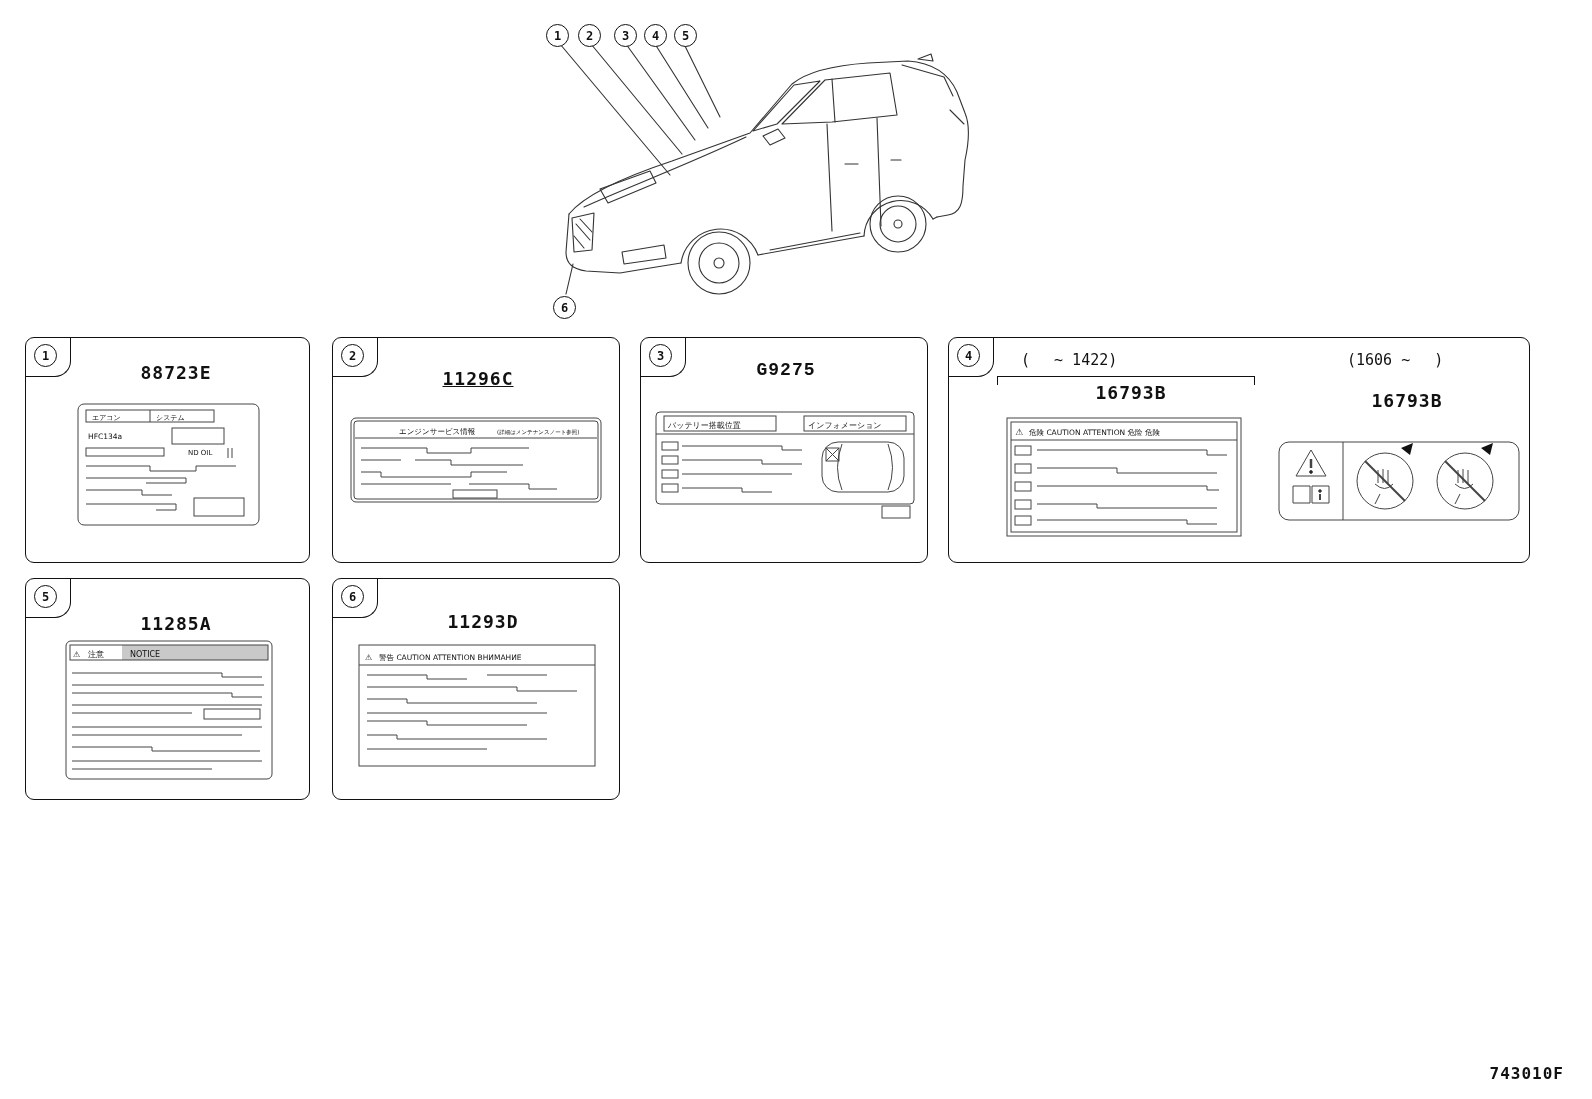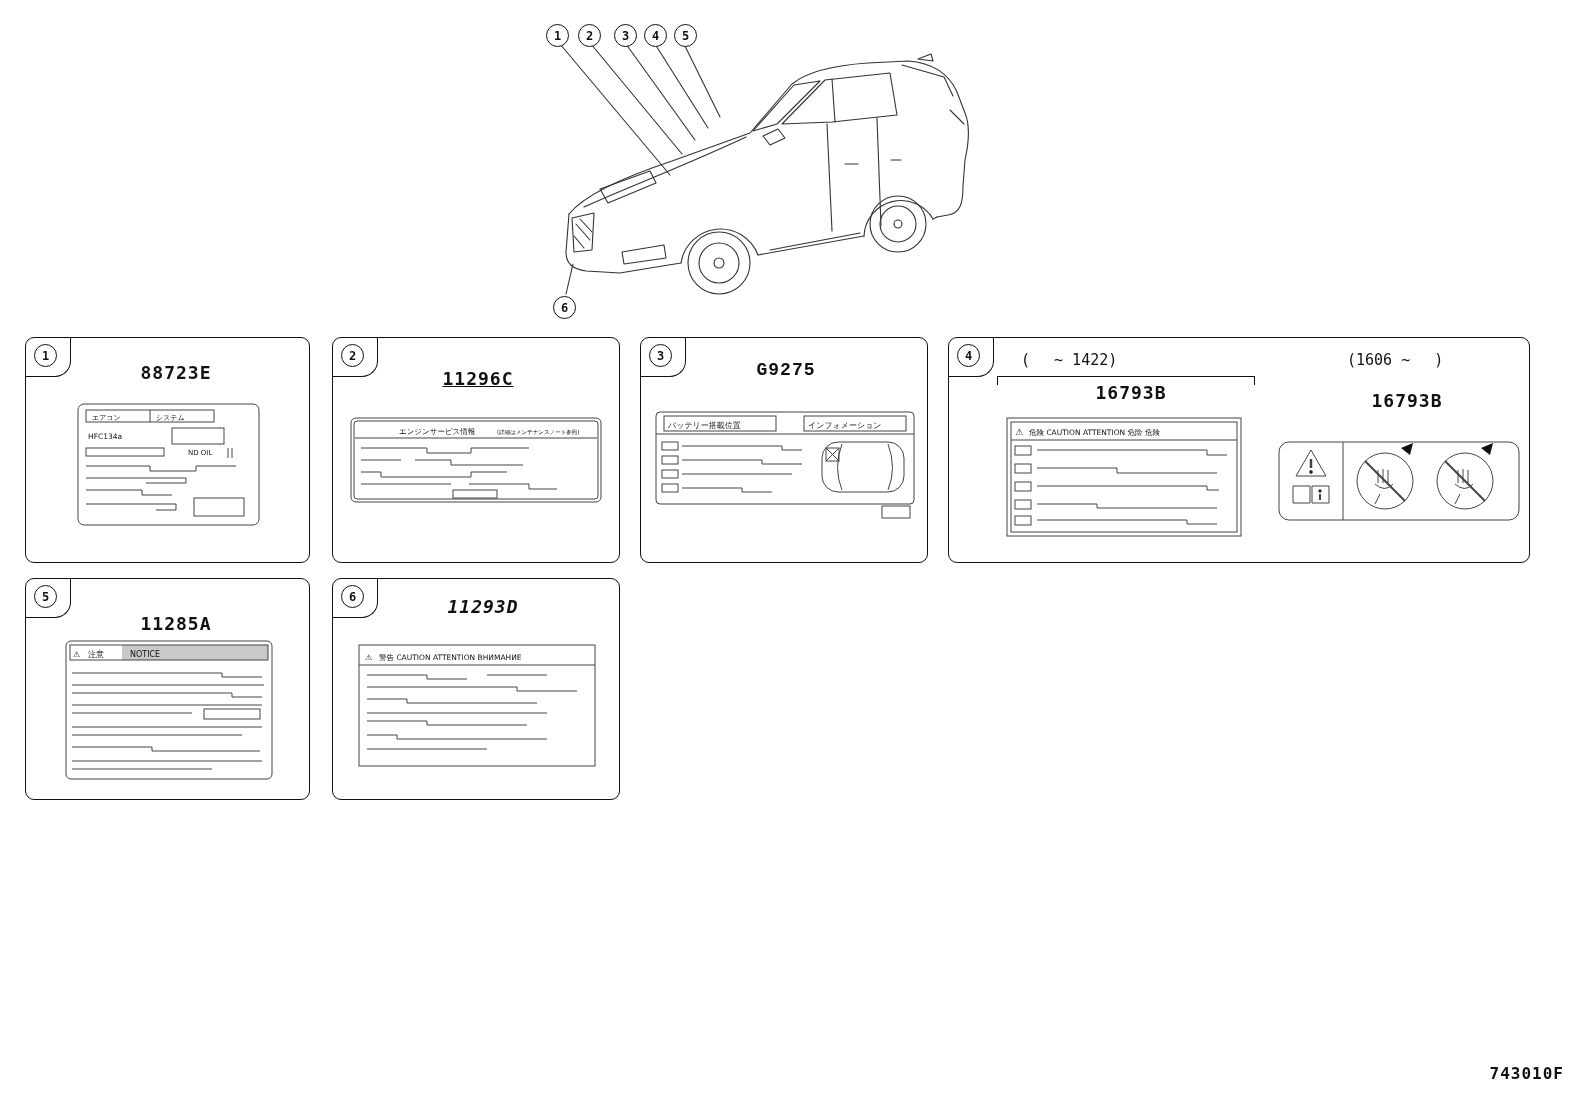--- a/index.html
+++ b/index.html
@@ -293,21 +293,21 @@
       <text x="66" y="17.5" font-size="8">NOTICE</text>
     </svg>
   </div>
 
   <div class="box" style="left:332px;top:578px;width:288px;height:222px;">
     <div class="tab">
       <div class="callout">
           <span>6</span>
         </div>
     </div>
-    <div class="part" style="left:150px;top:17px;font-style:italic;">11293D</div>
+    <div class="part" style="left:150px;top:32px;">11293D</div>
     <svg class="art" style="left:24px;top:64px;" width="240" height="125" viewBox="0 0 240 125">
       <g class="sq">
         <rect x="2" y="2" width="236" height="121"></rect>
         <line x1="2" y1="22" x2="238" y2="22"></line>
         <path d="M10,32 h60 v4 h40"></path>
         <path d="M130,32 h60"></path>
         <path d="M10,44 h150 v4 h60"></path>
         <path d="M10,56 h40 v4 h130"></path>
         <path d="M10,70 h180"></path>
         <path d="M10,78 h60 v4 h100"></path>

